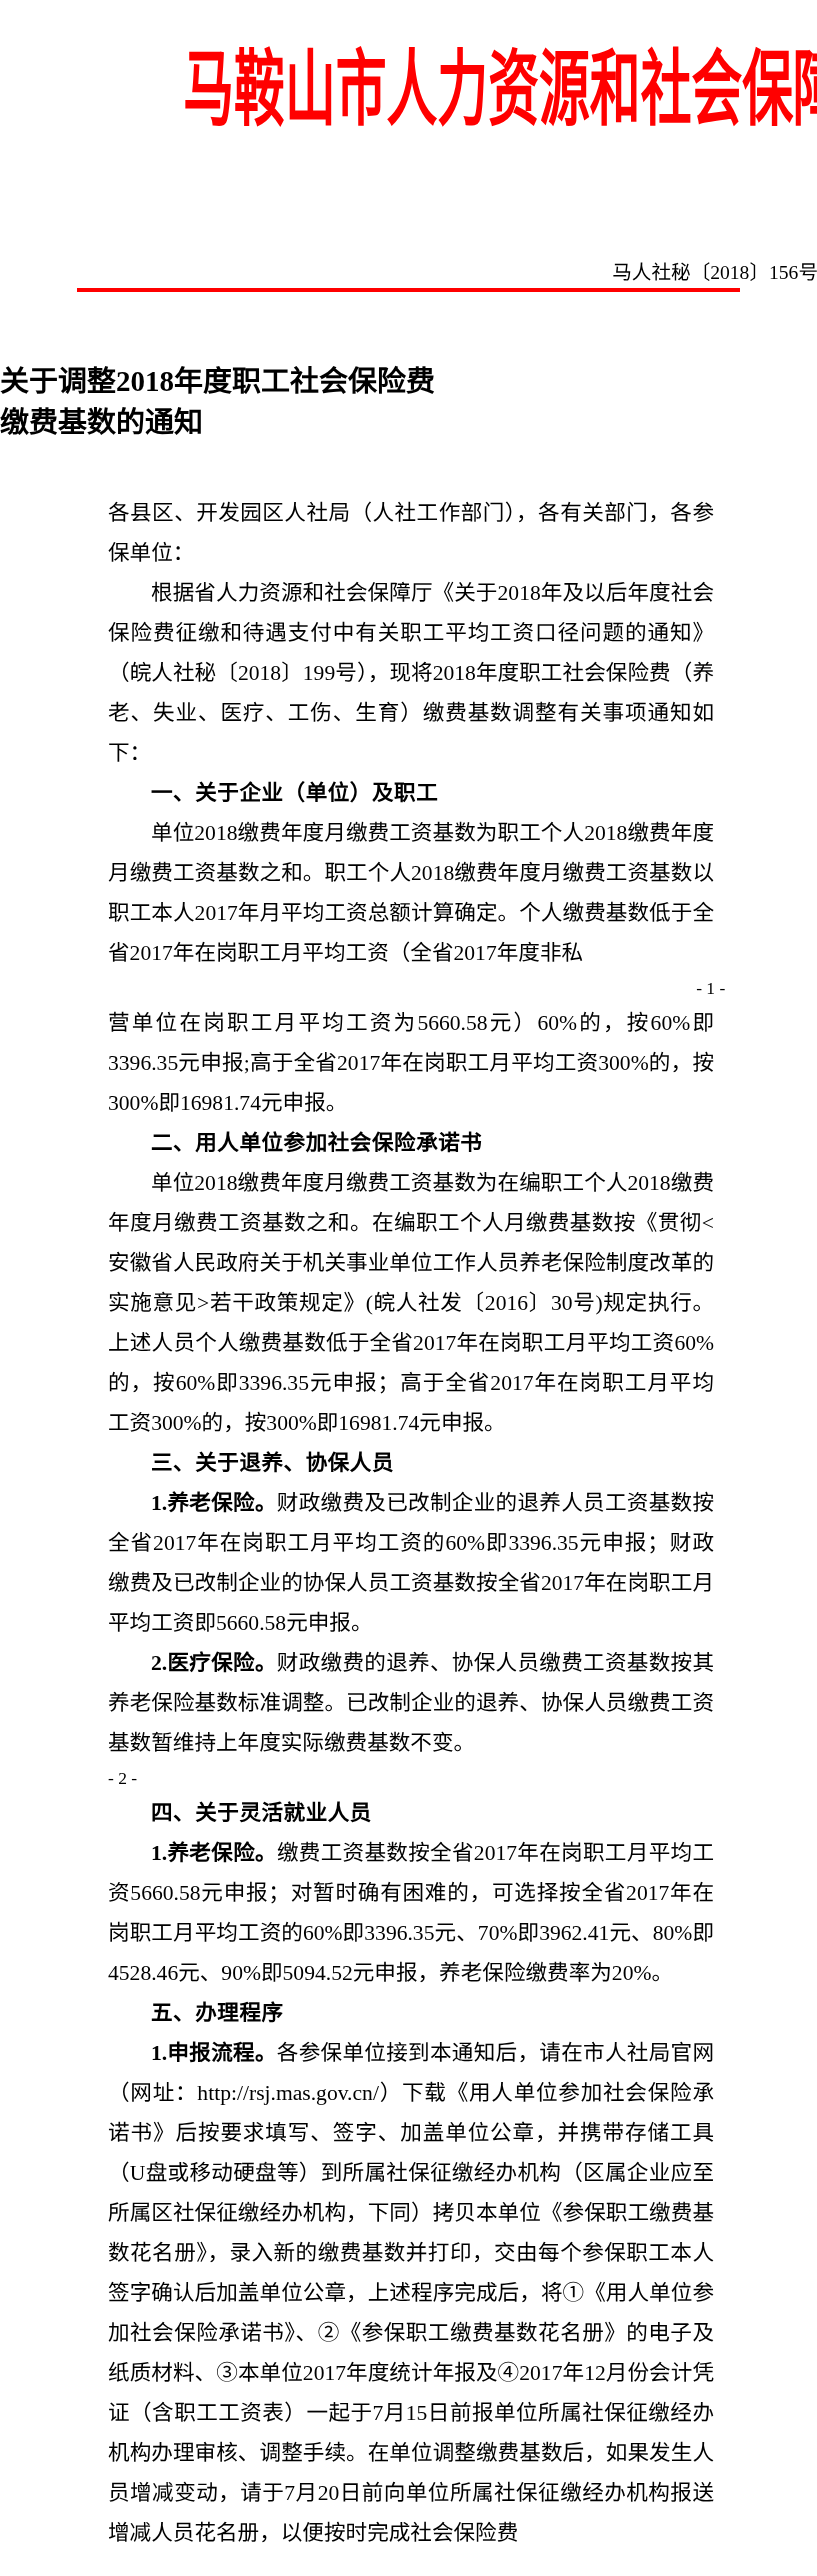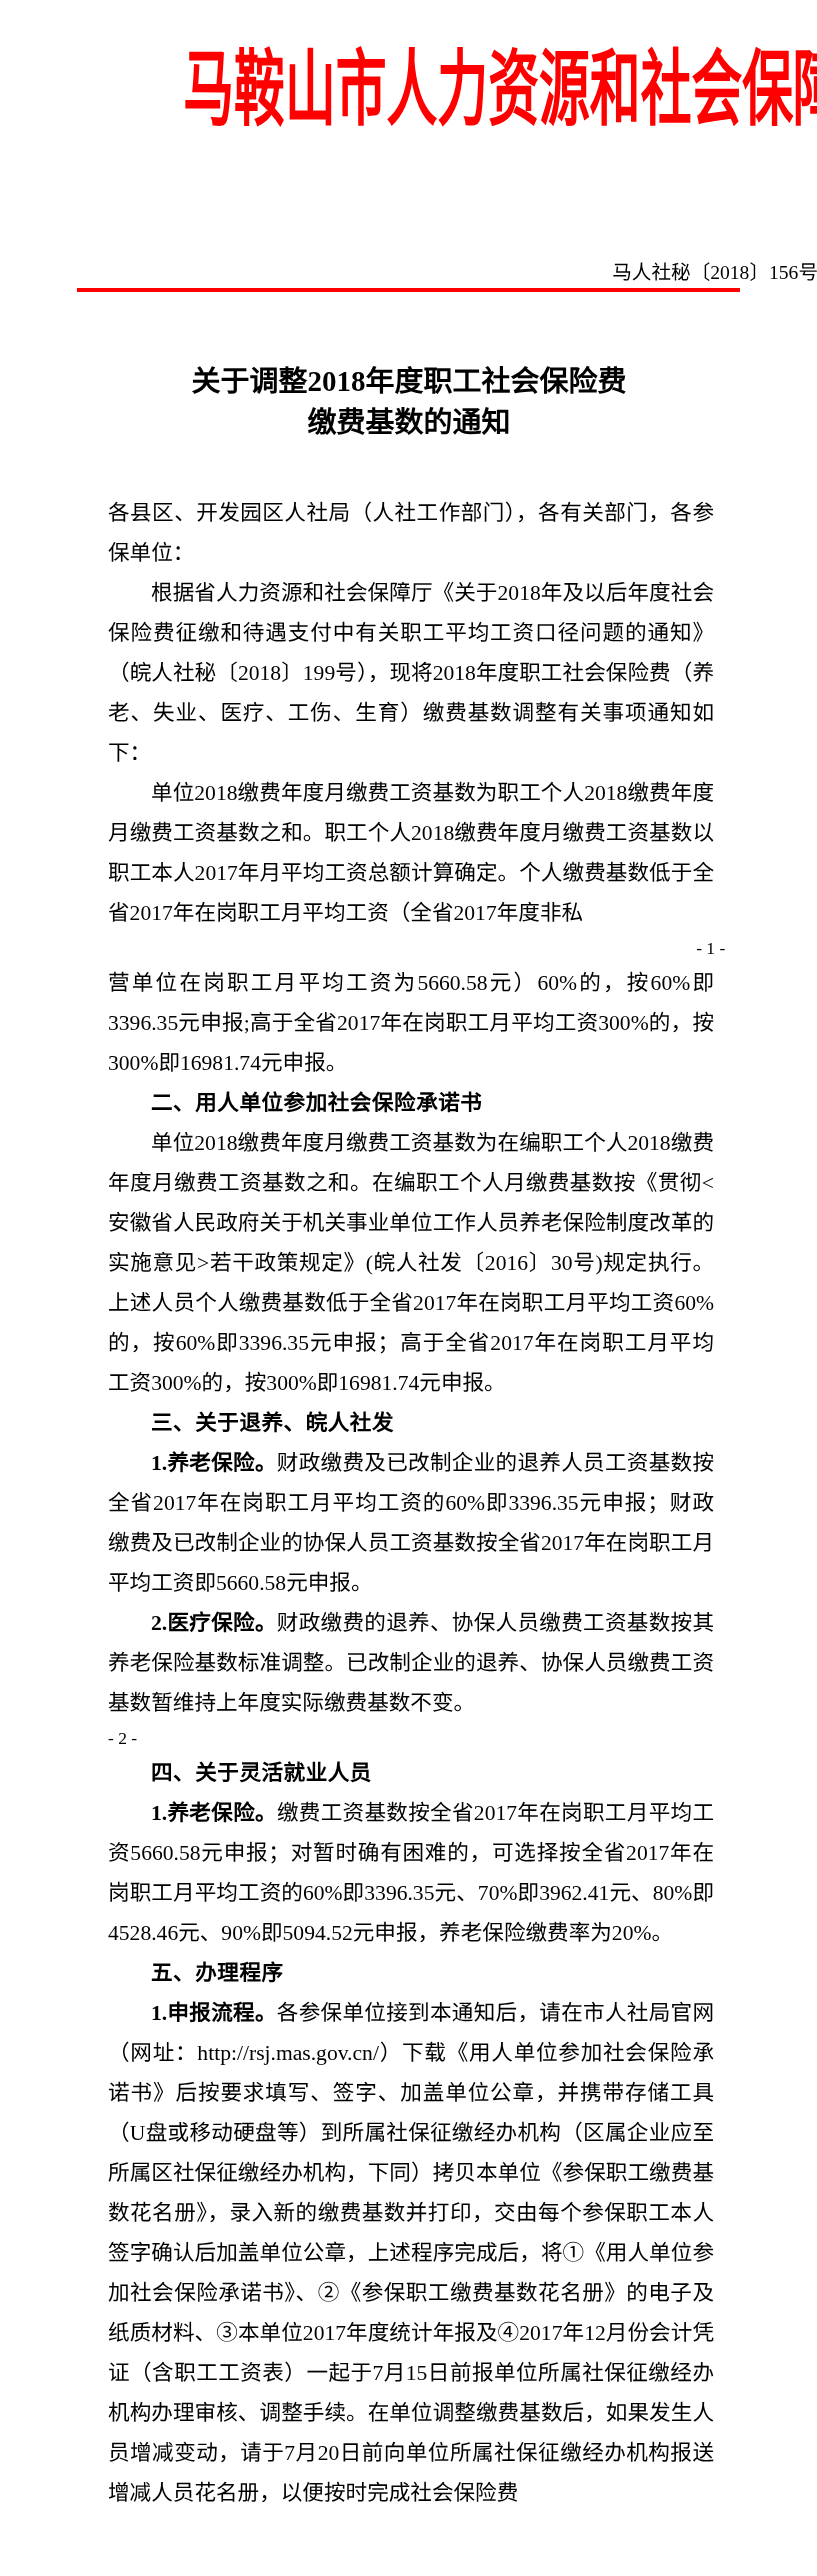--- a/index.html
+++ b/index.html
@@ -36,21 +36,21 @@
     font-size:19.6px;
     line-height:23px;
   }
   .red-rule{
     margin:4.1px 0 0 77px;
     width:663px;height:4.1px;
     background:#ff0000;
   }
   .doc-title{
     margin:69px 0 4px 0;
-    text-align:center;
+    text-align:left;
     font-size:29px;
     font-weight:bold;
     line-height:41px;
   }
   
   .body{
     margin:50px 0 0 108px;
     width:606px;
     font-size:21.6px;
     line-height:40px;
@@ -88,26 +88,27 @@
   <div class="red-rule"></div>
 
   <div class="doc-title">
     <span>关于调整2018年度职工社会保险费</span><br>
     <span>缴费基数的通知</span>
   </div>
 
   <div class="body" id="doc-body">
       <div class="para noindent">各县区、开发园区人社局（人社工作部门），各有关部门，各参保单位：</div>
       <div class="para">根据省人力资源和社会保障厅《关于2018年及以后年度社会保险费征缴和待遇支付中有关职工平均工资口径问题的通知》（皖人社秘〔2018〕199号），现将2018年度职工社会保险费（养老、失业、医疗、工伤、生育）缴费基数调整有关事项通知如下：</div>
+      <div class="heading">一、关于企业（单位）及职工</div>
       <div class="para">单位2018缴费年度月缴费工资基数为职工个人2018缴费年度月缴费工资基数之和。职工个人2018缴费年度月缴费工资基数以职工本人2017年月平均工资总额计算确定。个人缴费基数低于全省2017年在岗职工月平均工资（全省2017年度非私</div>
       <div class="pagemark right">- 1 -</div>
       <div class="para noindent">营单位在岗职工月平均工资为5660.58元）60%的，按60%即3396.35元申报;高于全省2017年在岗职工月平均工资300%的，按300%即16981.74元申报。</div>
       <div class="heading">二、用人单位参加社会保险承诺书</div>
       <div class="para">单位2018缴费年度月缴费工资基数为在编职工个人2018缴费年度月缴费工资基数之和。在编职工个人月缴费基数按《贯彻&lt;安徽省人民政府关于机关事业单位工作人员养老保险制度改革的实施意见&gt;若干政策规定》(皖人社发〔2016〕30号)规定执行。上述人员个人缴费基数低于全省2017年在岗职工月平均工资60%的，按60%即3396.35元申报；高于全省2017年在岗职工月平均工资300%的，按300%即16981.74元申报。</div>
-      <div class="heading">三、关于退养、皖人社发</div>
+      <div class="heading">三、关于退养、协保人员</div>
       <div class="para"><b class="lead">1.养老保险。</b>财政缴费及已改制企业的退养人员工资基数按全省2017年在岗职工月平均工资的60%即3396.35元申报；财政缴费及已改制企业的协保人员工资基数按全省2017年在岗职工月平均工资即5660.58元申报。</div>
       <div class="para"><b class="lead">2.医疗保险。</b>财政缴费的退养、协保人员缴费工资基数按其养老保险基数标准调整。已改制企业的退养、协保人员缴费工资基数暂维持上年度实际缴费基数不变。</div>
       <div class="pagemark left">- 2 -</div>
       <div class="heading">四、关于灵活就业人员</div>
       <div class="para"><b class="lead">1.养老保险。</b>缴费工资基数按全省2017年在岗职工月平均工资5660.58元申报；对暂时确有困难的，可选择按全省2017年在岗职工月平均工资的60%即3396.35元、70%即3962.41元、80%即4528.46元、90%即5094.52元申报，养老保险缴费率为20%。</div>
       <div class="heading">五、办理程序</div>
       <div class="para"><b class="lead">1.申报流程。</b>各参保单位接到本通知后，请在市人社局官网（网址：http://rsj.mas.gov.cn/）下载《用人单位参加社会保险承诺书》后按要求填写、签字、加盖单位公章，并携带存储工具（U盘或移动硬盘等）到所属社保征缴经办机构（区属企业应至所属区社保征缴经办机构，下同）拷贝本单位《参保职工缴费基数花名册》，录入新的缴费基数并打印，交由每个参保职工本人签字确认后加盖单位公章，上述程序完成后，将①《用人单位参加社会保险承诺书》、②《参保职工缴费基数花名册》的电子及纸质材料、③本单位2017年度统计年报及④2017年12月份会计凭证（含职工工资表）一起于7月15日前报单位所属社保征缴经办机构办理审核、调整手续。在单位调整缴费基数后，如果发生人员增减变动，请于7月20日前向单位所属社保征缴经办机构报送增减人员花名册，以便按时完成社会保险费</div>
     </div>
 
 </div>

